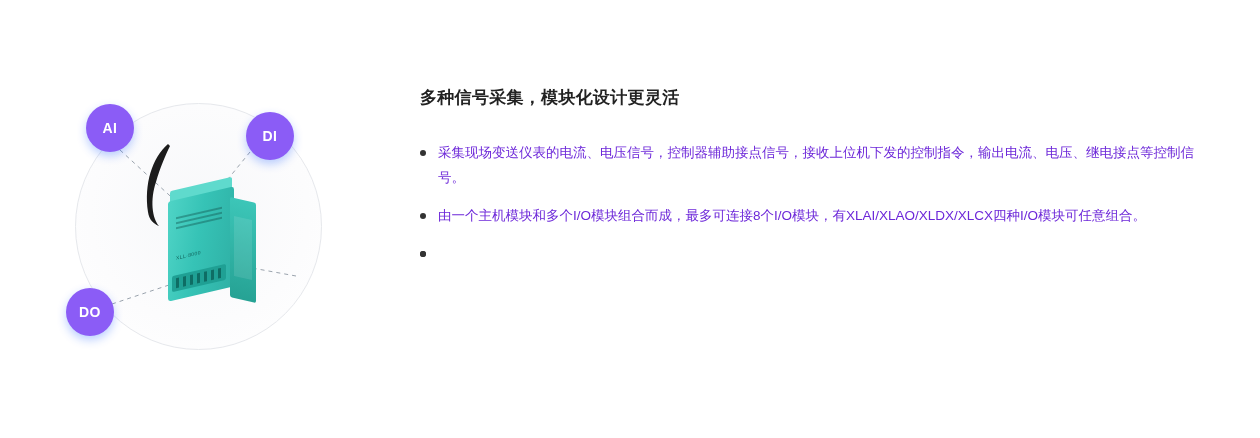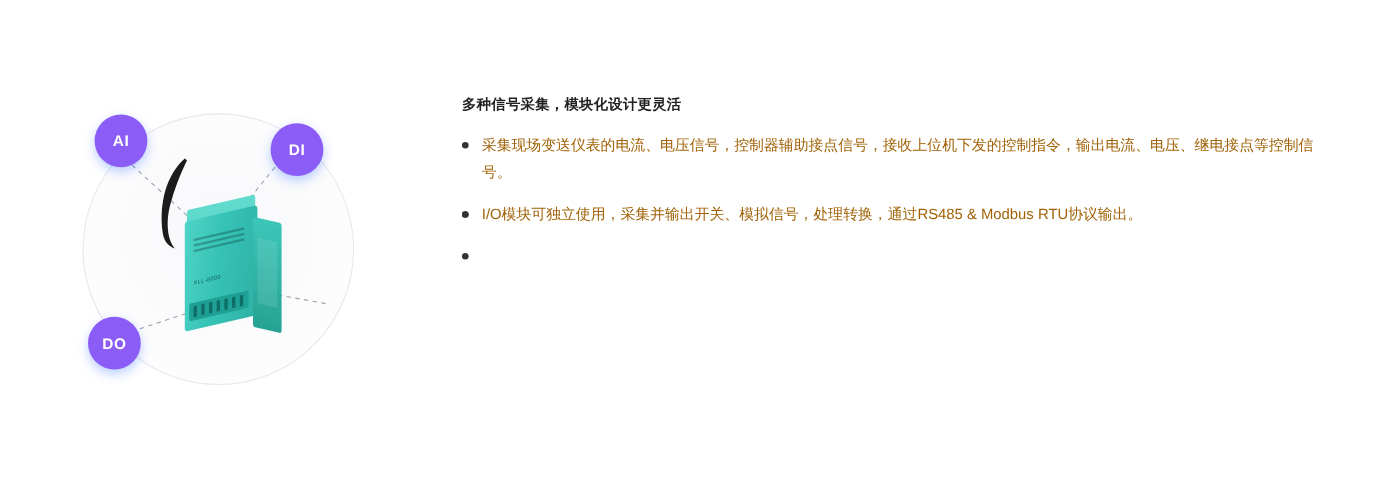--- a/index.html
+++ b/index.html
@@ -51,21 +51,21 @@
     font-weight: bold;
     display: flex;
     align-items: center;
     justify-content: center;
     letter-spacing: 0.5px;
     box-shadow: 0 4px 10px rgba(26,92,255,0.30);
   }
   .node-ai { left: 86px;  top: 104px; }
   .node-di { left: 246px; top: 112px; justify-content: center; }
   .node-ao { left: 294px; top: 256px; }
-  .node-do { left: 80px;  top: 288px; text-align: right; }
+  .node-do { left: 66px;  top: 288px; text-align: right; }
 
   .dash-svg {
     position: absolute;
     left: 0; top: 0;
     width: 420px;
     height: 438px;
     pointer-events: none;
   }
 
   
@@ -160,38 +160,38 @@
     height: 86px;
   }
 
   
   .content {
     flex: 1 1 auto;
     padding-top: 86px;
     padding-right: 56px;
   }
   .heading {
-    font-size: 13px;
+    font-size: 17px;
     font-weight: bold;
     color: #222222;
-    margin: 0 0 16px 0;
+    margin: 0 0 32px 0;
     letter-spacing: 0.3px;
   }
   ul.features {
     list-style: none;
     margin: 0;
     padding: 0;
   }
   ul.features li {
     position: relative;
     padding-left: 18px;
     margin-bottom: 13px;
     font-size: 13.5px;
     line-height: 1.85;
-    color: #a16207;
+    color: #6d28d9;
   }
   ul.features li:last-child { margin-bottom: 0; }
   ul.features li .bullet {
     position: absolute;
     left: 0;
     top: 9px;
     width: 6px;
     height: 6px;
     border-radius: 50%;
     background: #333333;
@@ -251,24 +251,24 @@
 
   <div class="content">
     <h2 class="heading">多种信号采集，模块化设计更灵活</h2>
     <ul class="features">
       <li>
         <span class="bullet"></span>
         <span>采集现场变送仪表的电流、电压信号，控制器辅助接点信号，接收上位机下发的控制指令，输出电流、电压、继电接点等控制信号。</span>
       </li>
       <li>
         <span class="bullet"></span>
-      </li>
-      <li>
-        <span class="bullet"></span>
-        <span>I/O模块可独立使用，采集并输出开关、模拟信号，处理转换，通过RS485 &amp; Modbus RTU协议输出。</span>
+        <span>由一个主机模块和多个I/O模块组合而成，最多可连接8个I/O模块，有XLAI/XLAO/XLDX/XLCX四种I/O模块可任意组合。</span>
+      </li>
+      <li>
+        <span class="bullet"></span>
       </li>
       <li>
         <span class="bullet"></span>
       </li>
     </ul>
   </div>
 
 </div>
 
 </body></html>

